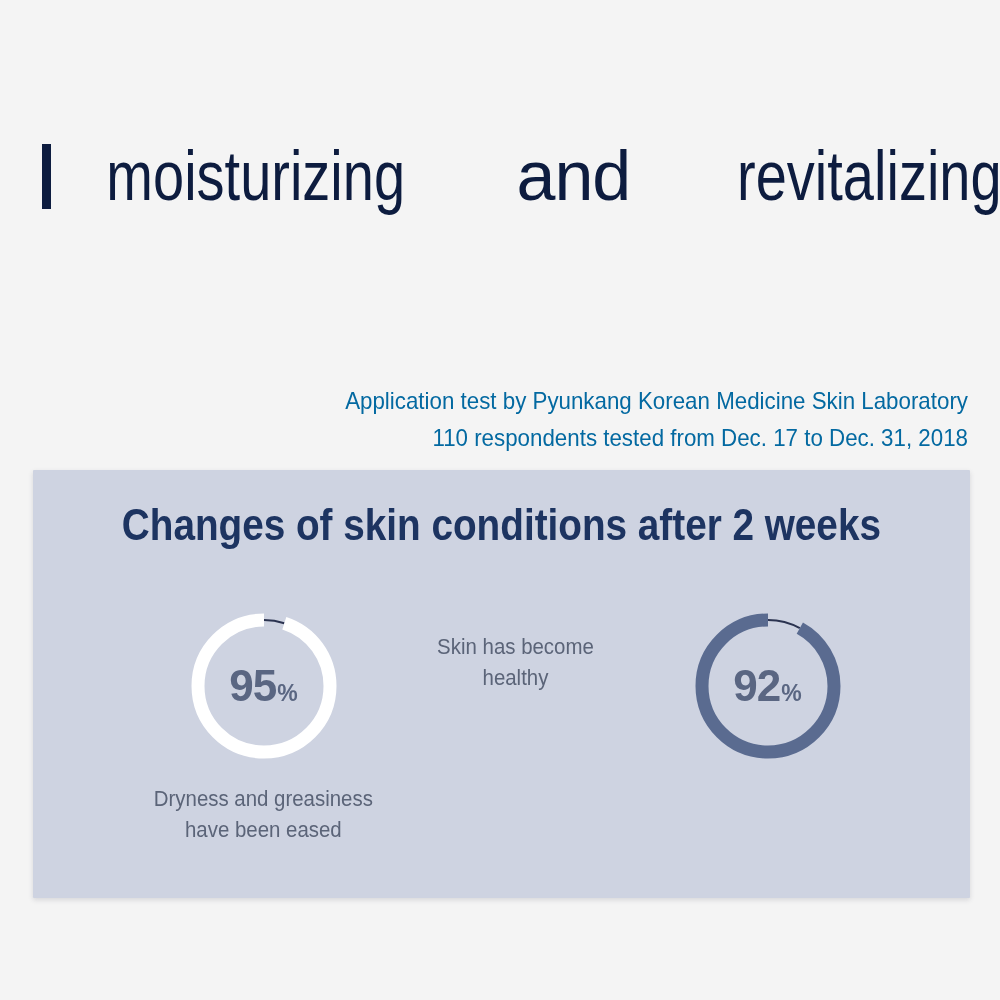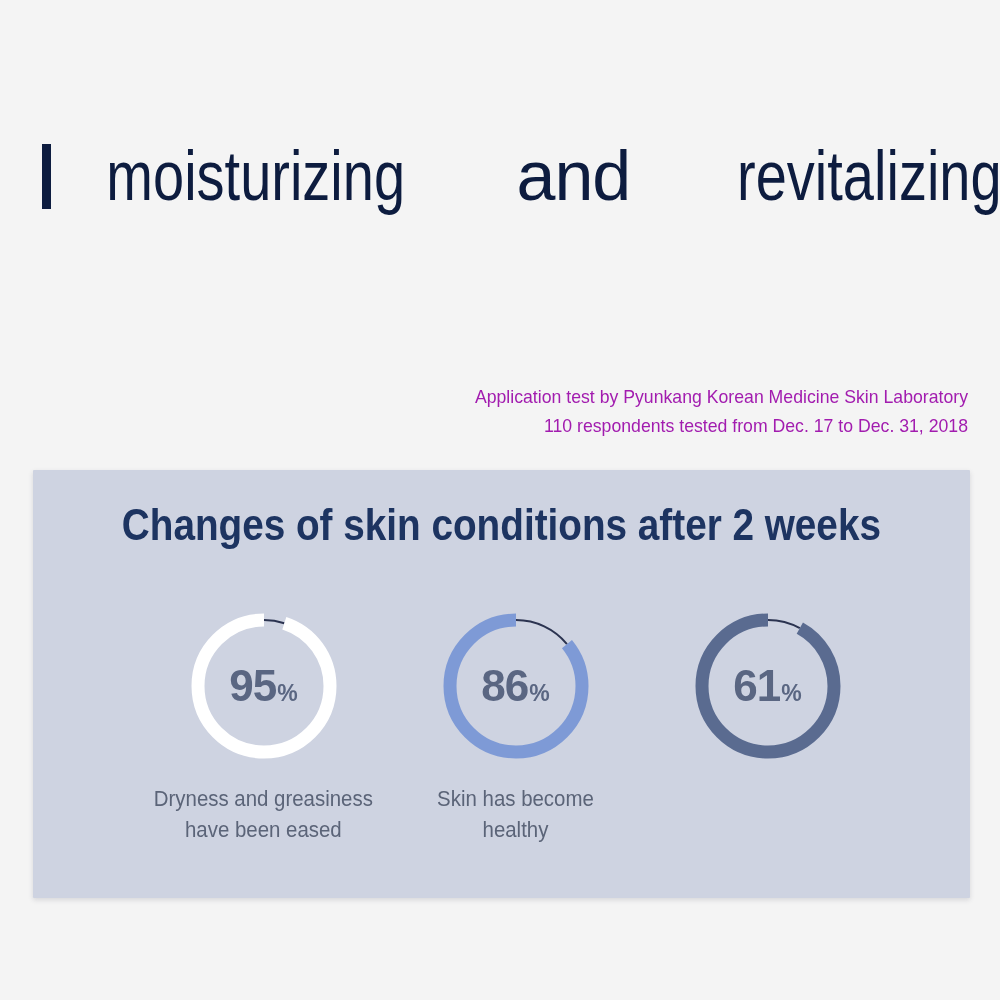--- a/index.html
+++ b/index.html
@@ -65,22 +65,22 @@
   }
   .hl-sp { display: inline-block; width: 14px; }
 
   
   .subtitle {
     position: absolute;
     right: 32px;
     top: 382px;
     width: 680px;
     text-align: right;
-    color: #a21caf;
-    font-size: 19px;
+    color: #0369a1;
+    font-size: 24px;
     line-height: 1.55;
   }
   .subtitle div {
     white-space: nowrap;
     transform: scaleX(0.93);
     transform-origin: right center;
   }
 
   
   .card {
@@ -210,42 +210,33 @@
             <span class="donut-num">95</span><span class="donut-pct">%</span>
           </div>
         </div>
         <div class="stat-caption">
           <div>Dryness and greasiness</div>
           <div>have been eased</div>
         </div>
       </div>
 
       <div class="stat">
-        <div class="donut">
-          <svg viewBox="0 0 152 152">
-            <circle cx="76" cy="76" r="66" fill="none" stroke="#2b3350" stroke-width="2" stroke-dasharray="58.1 356.6" stroke-dashoffset="0" transform="rotate(-90 76 76)"></circle>
-            <circle cx="76" cy="76" r="66" fill="none" stroke="#7e9ad6" stroke-width="13" stroke-dasharray="356.6 58.1" stroke-dashoffset="-58.1" transform="rotate(-90 76 76)"></circle>
-          </svg>
-          <div class="donut-value">
-            <span class="donut-num">86</span><span class="donut-pct">%</span>
-          </div>
-        </div>
         <div class="stat-caption">
           <div>Skin has become</div>
           <div>healthy</div>
         </div>
       </div>
 
       <div class="stat">
         <div class="donut">
           <svg viewBox="0 0 152 152">
             <circle cx="76" cy="76" r="66" fill="none" stroke="#2b3350" stroke-width="2" stroke-dasharray="33.2 381.5" stroke-dashoffset="0" transform="rotate(-90 76 76)"></circle>
             <circle cx="76" cy="76" r="66" fill="none" stroke="#5a6b90" stroke-width="13" stroke-dasharray="381.5 33.2" stroke-dashoffset="-33.2" transform="rotate(-90 76 76)"></circle>
           </svg>
           <div class="donut-value">
-            <span class="donut-num">61</span><span class="donut-pct">%</span>
+            <span class="donut-num">92</span><span class="donut-pct">%</span>
           </div>
         </div>
       </div>
 
     </div>
   </div>
 </div>
 
 </body></html>

